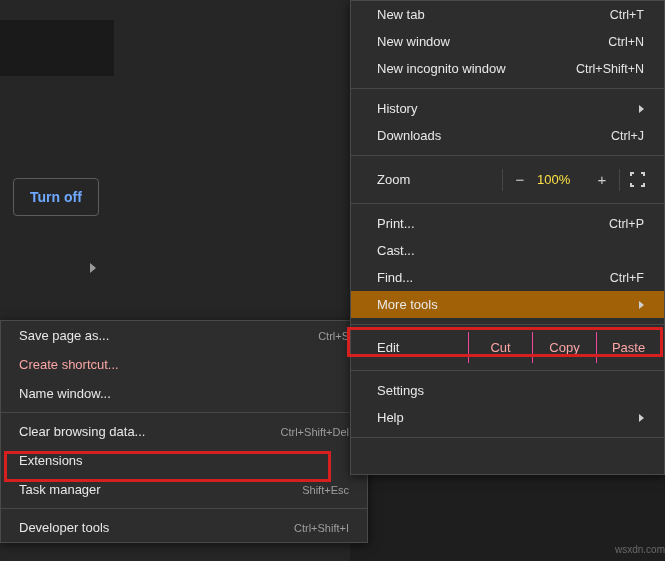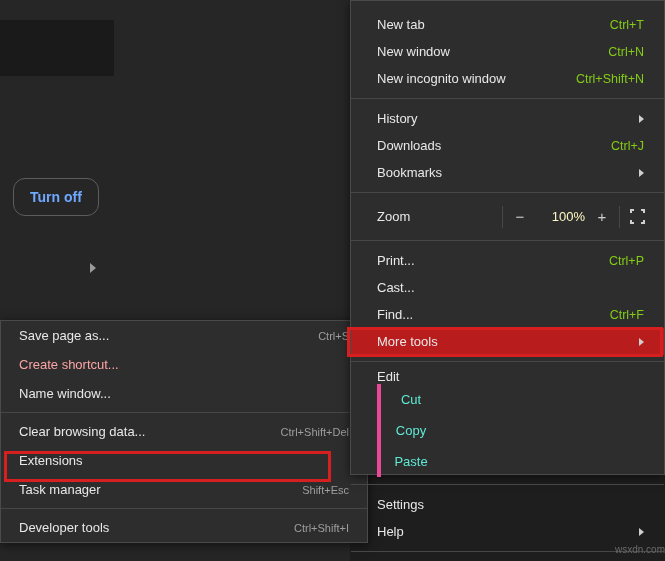--- a/index.html
+++ b/index.html
@@ -22,21 +22,21 @@
     position: absolute;
     left: 0; top: 20px;
     width: 114px; height: 56px;
     background: #1a1a1a;
   }
   .turnoff-btn {
     position: absolute;
     left: 13px; top: 178px;
     padding: 10px 16px;
     border: 1px solid #5c5c5c;
-    border-radius: 12px;
+    border-radius: 4px;
     color: #6fa8ff;
     font-size: 14px;
     font-weight: 600;
     background: transparent;
     cursor: pointer;
   }
   .caret-right {
     position: absolute;
     left: 90px; top: 263px;
     width: 0; height: 0;
@@ -74,33 +74,32 @@
   }
 
   
   .main-menu {
     position: absolute;
     left: 350px; top: 0;
     width: 315px; height: 475px;
     background: #2d2d2d;
     border: 1px solid #4a4a4a;
     box-shadow: 0 2px 10px rgba(0,0,0,.6);
-    padding-top: 10px;
   }
   .m-item {
     display: flex;
     align-items: center;
     justify-content: space-between;
     padding: 6px 20px 6px 26px;
     cursor: pointer;
     position: relative;
   }
-  .m-item.highlight { background: #b91c1c; }
+  .m-item.highlight { background: #a16207; }
   .m-item .label { color: #e8e8e8; }
-  .m-item .shortcut { color: #84cc16; font-size: 12.5px; }
+  .m-item .shortcut { color: #e5e5e5; font-size: 12.5px; }
   .m-sep { height: 1px; background: #474747; margin: 6px 0; }
   .m-item .arrow {
     width: 0; height: 0;
     border-top: 4px solid transparent;
     border-bottom: 4px solid transparent;
     border-left: 5px solid #cfcfcf;
   }
 
   .zoom-row {
     display: flex;
@@ -108,39 +107,39 @@
     padding: 3px 10px 3px 26px;
     gap: 0;
   }
   .zoom-row .zlabel { flex: 1; color: #e8e8e8; }
   .zoom-btn {
     width: 34px; text-align: center;
     color: #cfcfcf; font-size: 15px;
     cursor: pointer;
     padding: 6px 0;
   }
-  .zoom-val { width: 48px; text-align: right; color: #fef9c3; }
+  .zoom-val { width: 48px; text-align: left; color: #fde047; }
   .fullscreen-icon {
     width: 34px; height: 28px;
     display: flex; align-items: center; justify-content: center;
     cursor: pointer;
   }
   .edit-row {
     display: flex;
+    align-items: center;
     padding: 1px 4px 1px 26px;
-    flex-direction: column;
   }
   .edit-row .elabel { flex: 1; color: #e8e8e8; }
   .edit-btn {
     width: 64px;
     text-align: center;
-    color: #5eead4;
+    color: #fca5a5;
     padding: 8px 0;
     cursor: pointer;
-    border-left: 4px solid #ec4899;
+    border-left: 1px solid #ec4899;
   }
   .red-box-moretools {
     position: absolute;
     left: 347px; top: 327px;
     width: 316px; height: 30px;
     border: 3px solid #d62020;
     pointer-events: none;
     z-index: 5;
   }
   .watermark {
@@ -210,24 +209,20 @@
 
   <div class="m-sep"></div>
 
   <div class="m-item">
     <span class="label">History</span>
     <span class="arrow"></span>
   </div>
   <div class="m-item">
     <span class="label">Downloads</span>
     <span class="shortcut">Ctrl+J</span>
-  </div>
-  <div class="m-item">
-    <span class="label">Bookmarks</span>
-    <span class="arrow"></span>
   </div>
 
   <div class="m-sep"></div>
 
   <div class="zoom-row">
     <span class="zlabel">Zoom</span>
     <span class="zoom-sep"></span>
     <span class="zoom-btn">−</span>
     <span class="zoom-val">100%</span>
     <span class="zoom-btn">+</span>

